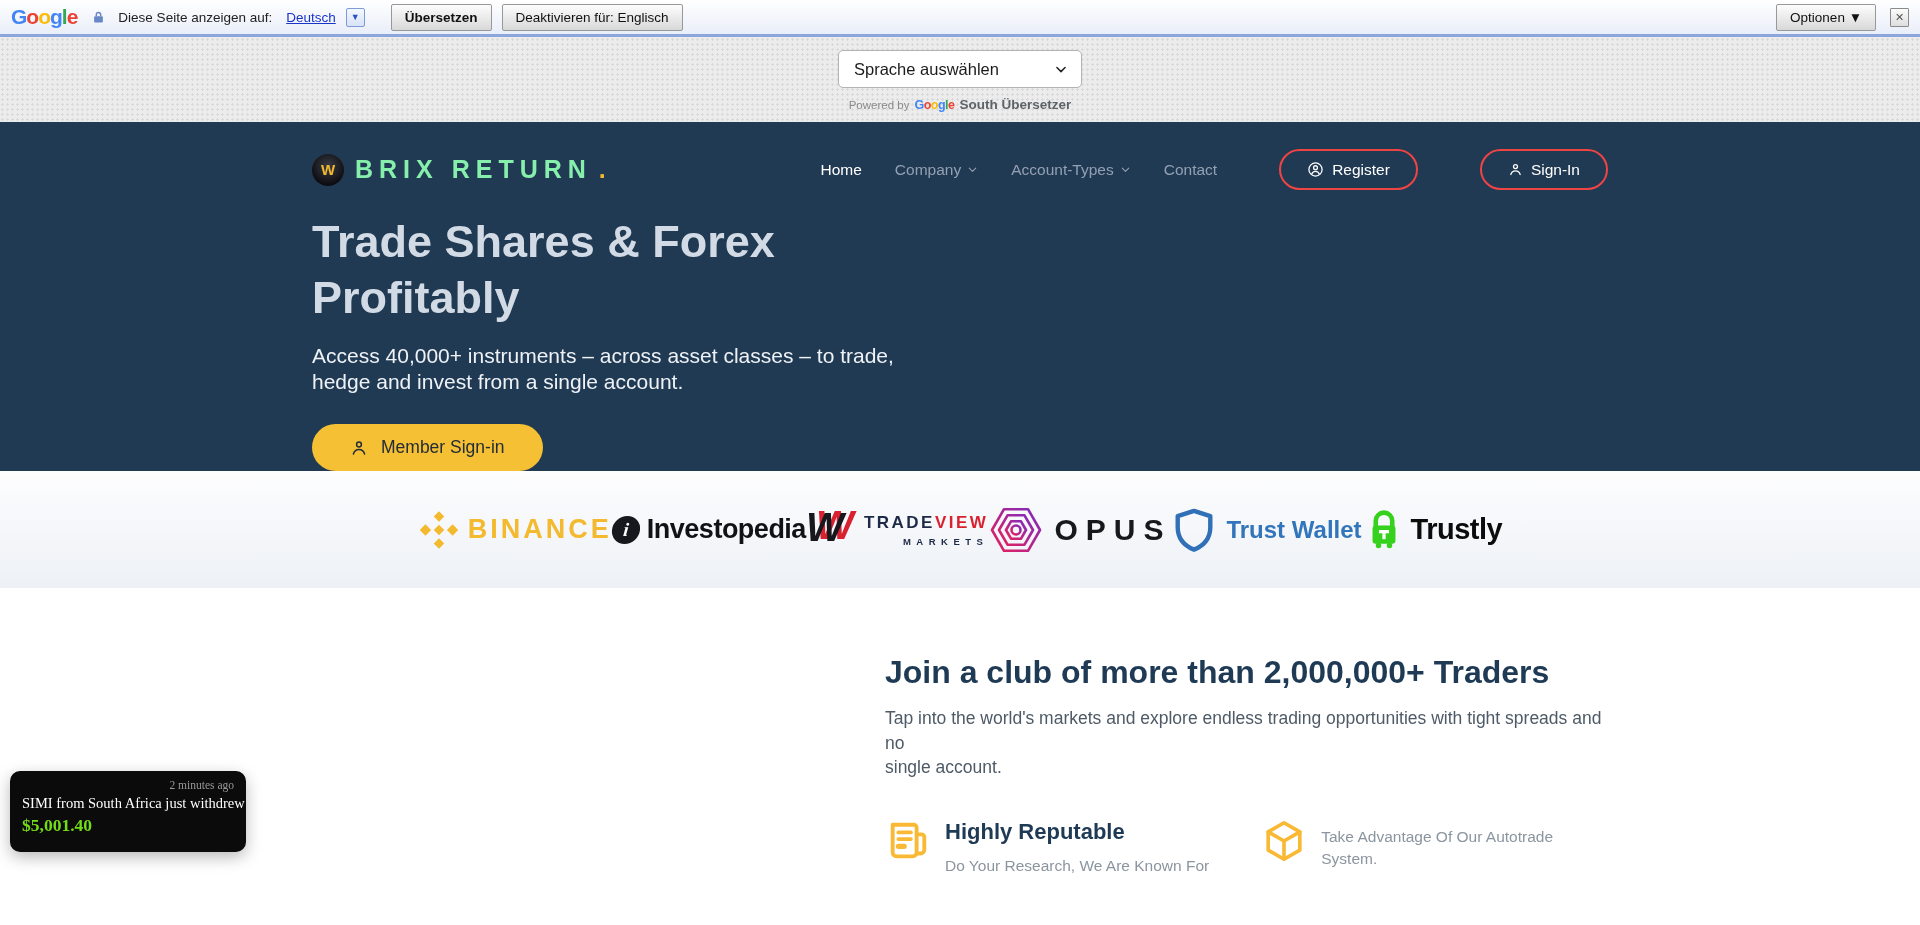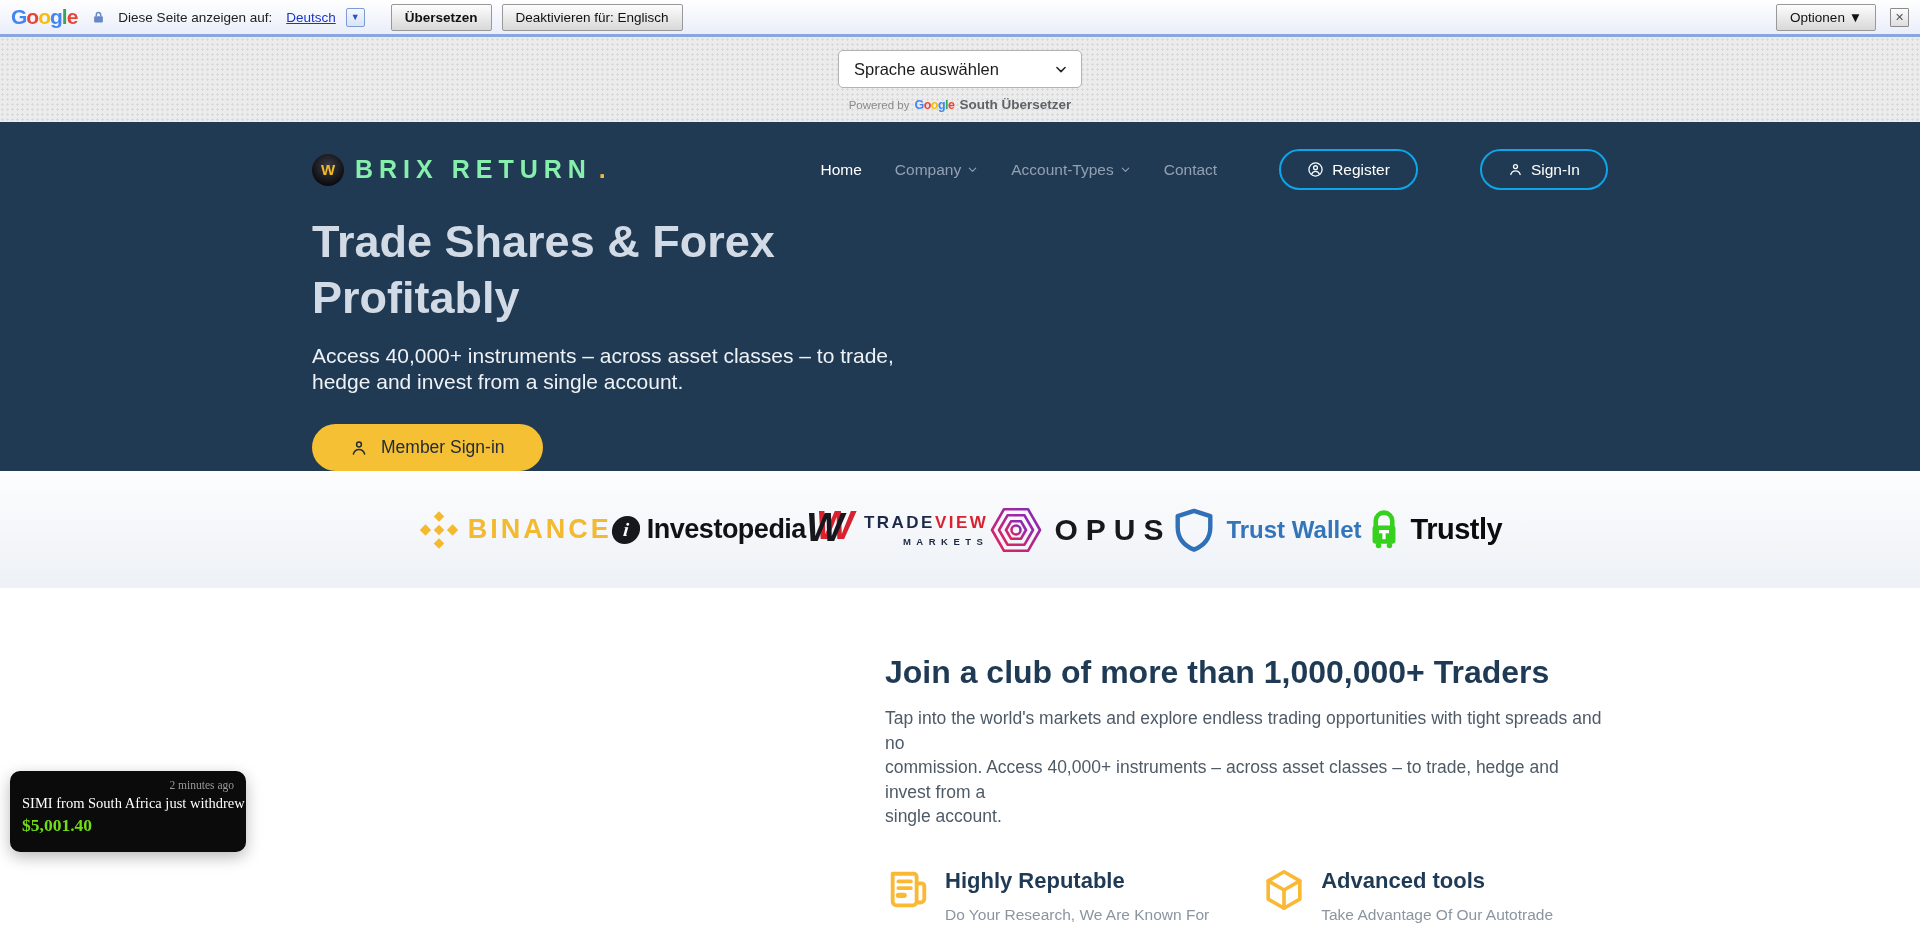--- a/index.html
+++ b/index.html
@@ -46,21 +46,21 @@
   .brand { display:flex; align-items:center; gap:11px; cursor:pointer; }
   .brand-mark { width:32px; height:32px; border-radius:50%;
     background:radial-gradient(circle at 50% 38%, #3c3c46, #0c0c11 72%);
     color:#f0b92e; font-weight:700; font-size:15px; display:flex; align-items:center; justify-content:center; }
   .brand-name { color:#86efac; font-size:25px; font-weight:700; letter-spacing:6px; }
   .brand-dot { color:#f0b92e; font-size:25px; font-weight:700; margin-left:-4px; }
   .nav-links { margin-left:auto; display:flex; align-items:center; gap:33px;
     font-size:15.5px; color:#93a0b2; }
   .nav-link { display:flex; align-items:center; gap:6px; cursor:pointer; white-space:nowrap; }
   .nav-link.active { color:#fff; }
-  .pill { border:2px solid #0ea5e9; border-radius:30px; height:41px; padding:0 26px;
+  .pill { border:2px solid #ef4444; border-radius:30px; height:41px; padding:0 26px;
     color:#fff; font-size:15.5px; display:flex; align-items:center; gap:8px;
     margin-left:29px; cursor:pointer; background:transparent; white-space:nowrap; }
   .hero-title { margin-top:18px; font-size:45px; line-height:56px; font-weight:700; color:#d2dbe5; }
   .hero-sub { margin-top:17px; font-size:21px; line-height:26px; color:#eef2f6; }
   .cta { margin-top:29px; display:inline-flex; align-items:center; gap:13px;
     background:#f5c033; color:#232c37; border:none; border-radius:26px; height:47px;
     padding:0 38px; font-size:17.5px; font-family:inherit; cursor:pointer;justify-content:space-between; }
 
   
   .logo-band { height:117px; background:linear-gradient(#fdfdfe,#edf1f6); display:flex; align-items:center; }
@@ -299,24 +299,23 @@
         </svg>
       </span>
       <span class="trustly-label">Trustly</span>
     </div>
   </div>
 </div>
 
 <div class="main">
   <div class="container">
     <div class="intro-col">
-      <h2 class="intro-heading">Join a club of more than 1,000,000+ Traders</h2>
+      <h2 class="intro-heading">Join a club of more than 2,000,000+ Traders</h2>
       <div class="intro-body">
         <div>Tap into the world's markets and explore endless trading opportunities with tight spreads and no</div>
-        <div>commission. Access 40,000+ instruments – across asset classes – to trade, hedge and invest from a</div>
         <div>single account.</div>
       </div>
       <div class="features">
         <div class="feature first">
           <span class="f-icon">
             <svg width="46" height="46" viewBox="0 0 48 48" fill="none" stroke="#f9b934" stroke-width="4" stroke-linecap="round" stroke-linejoin="round">
               <path d="M8 7 h22 a3 3 0 0 1 3 3 v26 a4 4 0 0 1 -4 4 H12 a4 4 0 0 1 -4 -4 Z"></path>
               <path d="M33 17 h5 a3 3 0 0 1 3 3 v13 a4 4 0 0 1 -4 4 h-4"></path>
               <path d="M14 15 h13"></path>
               <path d="M14 22 h13"></path>
@@ -333,21 +332,20 @@
         </div>
         <div class="feature">
           <span class="f-icon">
             <svg width="46" height="46" viewBox="0 0 48 48" fill="none" stroke="#f9b934" stroke-width="3.8" stroke-linecap="round" stroke-linejoin="round">
               <path d="M24 5 40.5 14.5 V33.5 L24 43 7.5 33.5 V14.5 Z"></path>
               <path d="M7.5 14.5 24 24 40.5 14.5"></path>
               <path d="M24 24 V43"></path>
             </svg>
           </span>
           <div>
-            <div class="f-title">Advanced tools</div>
             <div class="f-body">
               <div>Take Advantage Of Our Autotrade System.</div>
 
             </div>
           </div>
         </div>
       </div>
     </div>
   </div>
 </div>

